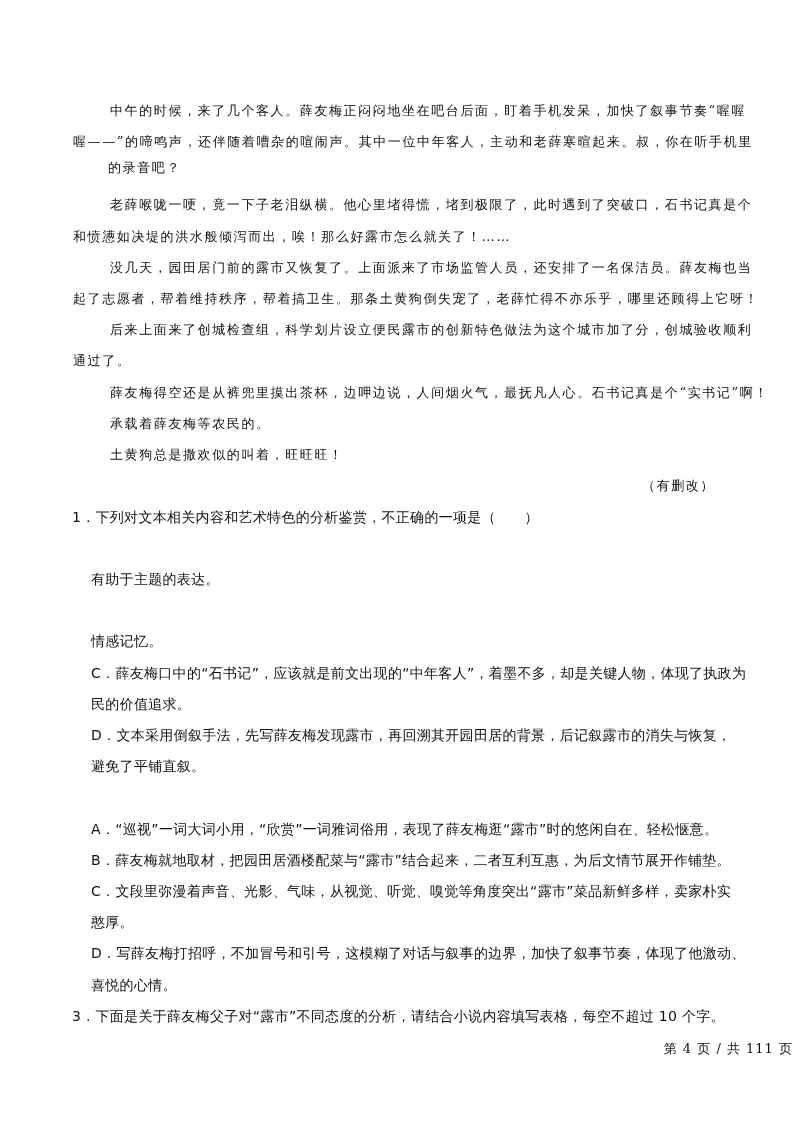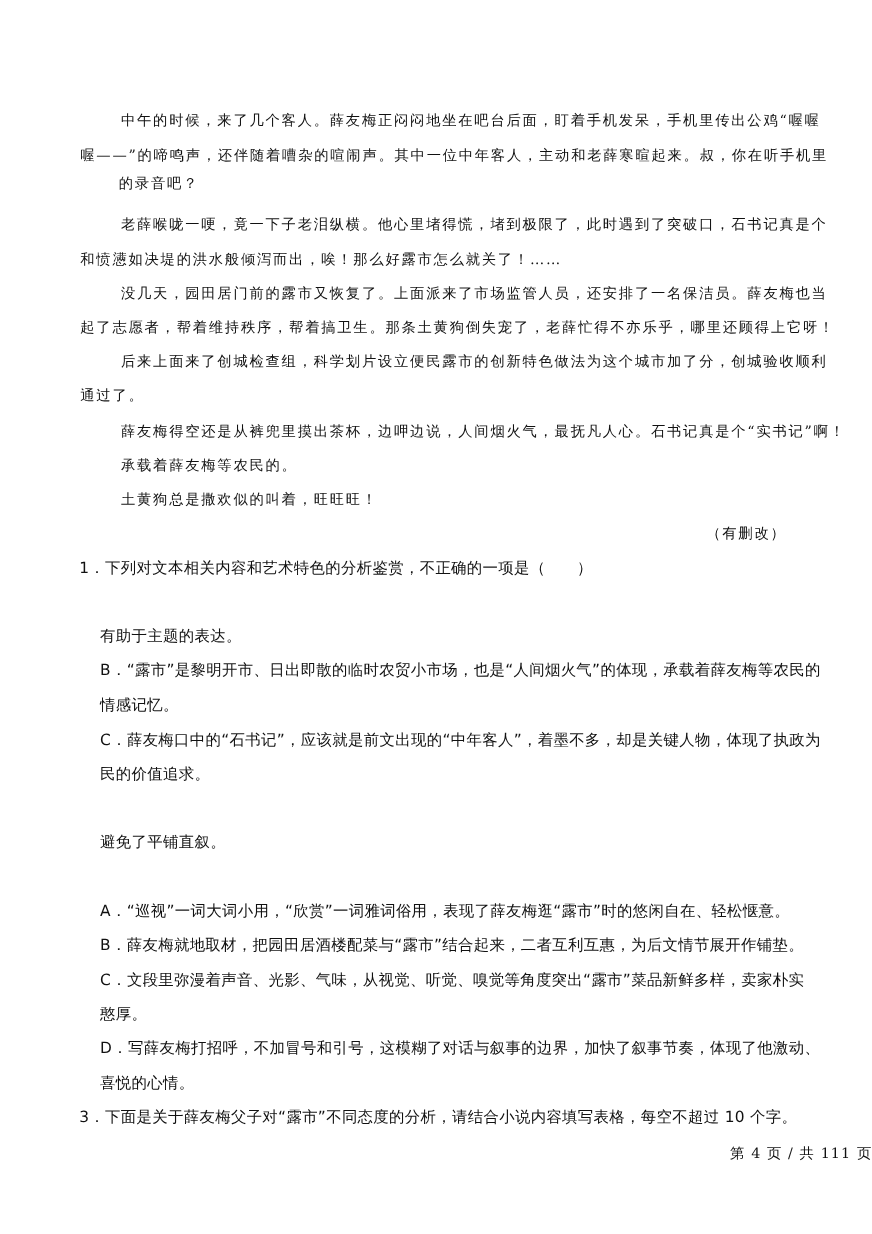--- a/index.html
+++ b/index.html
@@ -9,41 +9,41 @@
   .serif { font-family: "DejaVu Serif", "Liberation Serif", serif; font-size: 13px; letter-spacing: 1.6px; }
   .sans { font-family: "DejaVu Sans", "Liberation Sans", sans-serif; font-size: 14px; letter-spacing: 0.3px; }
   .right { right: 78px; text-align: right; }
   .footer { position: absolute; top: 1040px; left: 0; width: 793px; text-align: right; font-family: "DejaVu Serif", "Liberation Serif", serif; font-size: 13px; letter-spacing: 1px; }
 </style>
 </head>
 <body>
 
 <div class="page">
 
-  <div class="line serif" style="left:110px; top:101px;">中午的时候，来了几个客人。薛友梅正闷闷地坐在吧台后面，盯着手机发呆，手机里传出公鸡“喔喔</div>
+  <div class="line serif" style="left:110px; top:101px;">中午的时候，来了几个客人。薛友梅正闷闷地坐在吧台后面，盯着手机发呆，加快了叙事节奏“喔喔</div>
   <div class="line serif" style="left:73px; top:132px;">喔——”的啼鸣声，还伴随着嘈杂的喧闹声。其中一位中年客人，主动和老薛寒暄起来。叔，你在听手机里</div>
   <div class="line serif" style="left:73px; top:158px;margin-left:35px;">的录音吧？</div>
   <div class="line serif" style="left:110px; top:195px;">老薛喉咙一哽，竟一下子老泪纵横。他心里堵得慌，堵到极限了，此时遇到了突破口，石书记真是个</div>
   <div class="line serif" style="left:73px; top:227px;">和愤懑如决堤的洪水般倾泻而出，唉！那么好露市怎么就关了！……</div>
   <div class="line serif" style="left:110px; top:258px;">没几天，园田居门前的露市又恢复了。上面派来了市场监管人员，还安排了一名保洁员。薛友梅也当</div>
   <div class="line serif" style="left:73px; top:289px;">起了志愿者，帮着维持秩序，帮着搞卫生。那条土黄狗倒失宠了，老薛忙得不亦乐乎，哪里还顾得上它呀！</div>
   <div class="line serif" style="left:110px; top:320px;">后来上面来了创城检查组，科学划片设立便民露市的创新特色做法为这个城市加了分，创城验收顺利</div>
   <div class="line serif" style="left:73px; top:351px;">通过了。</div>
   <div class="line serif" style="left:110px; top:383px;">薛友梅得空还是从裤兜里摸出茶杯，边呷边说，人间烟火气，最抚凡人心。石书记真是个“实书记”啊！</div>
   <div class="line serif" style="left:110px; top:414px;">承载着薛友梅等农民的。</div>
   <div class="line serif" style="left:110px; top:445px;">土黄狗总是撒欢似的叫着，旺旺旺！</div>
 
   <div class="line serif right" style="top:476px;margin-left:44px;">（有删改）</div>
 
   <div class="line sans" style="left:72px; top:507px;">1．下列对文本相关内容和艺术特色的分析鉴赏，不正确的一项是（　　）</div>
   <div class="line sans" style="left:91px; top:569px;">有助于主题的表达。</div>
-  <div class="line sans" style="left:91px; top:600px;">B．“露市”是黎明开市、日出即散的临时农贸小市场，也是“人间烟火气”的体现，承载着薛友梅等农民的</div>
   <div class="line sans" style="left:91px; top:631px;">情感记忆。</div>
   <div class="line sans" style="left:91px; top:663px;">C．薛友梅口中的“石书记”，应该就是前文出现的“中年客人”，着墨不多，却是关键人物，体现了执政为</div>
   <div class="line sans" style="left:91px; top:694px;">民的价值追求。</div>
+  <div class="line sans" style="left:91px; top:725px;">D．文本采用倒叙手法，先写薛友梅发现露市，再回溯其开园田居的背景，后记叙露市的消失与恢复，</div>
   <div class="line sans" style="left:91px; top:756px;">避免了平铺直叙。</div>
 
   <div class="line sans" style="left:91px; top:819px;">A．“巡视”一词大词小用，“欣赏”一词雅词俗用，表现了薛友梅逛“露市”时的悠闲自在、轻松惬意。</div>
   <div class="line sans" style="left:91px; top:850px;">B．薛友梅就地取材，把园田居酒楼配菜与“露市”结合起来，二者互利互惠，为后文情节展开作铺垫。</div>
   <div class="line sans" style="left:91px; top:881px;">C．文段里弥漫着声音、光影、气味，从视觉、听觉、嗅觉等角度突出“露市”菜品新鲜多样，卖家朴实</div>
   <div class="line sans" style="left:91px; top:912px;">憨厚。</div>
   <div class="line sans" style="left:91px; top:943px;">D．写薛友梅打招呼，不加冒号和引号，这模糊了对话与叙事的边界，加快了叙事节奏，体现了他激动、</div>
   <div class="line sans" style="left:91px; top:975px;">喜悦的心情。</div>
 
   <div class="line sans" style="left:72px; top:1006px;">3．下面是关于薛友梅父子对“露市”不同态度的分析，请结合小说内容填写表格，每空不超过 10 个字。</div>

